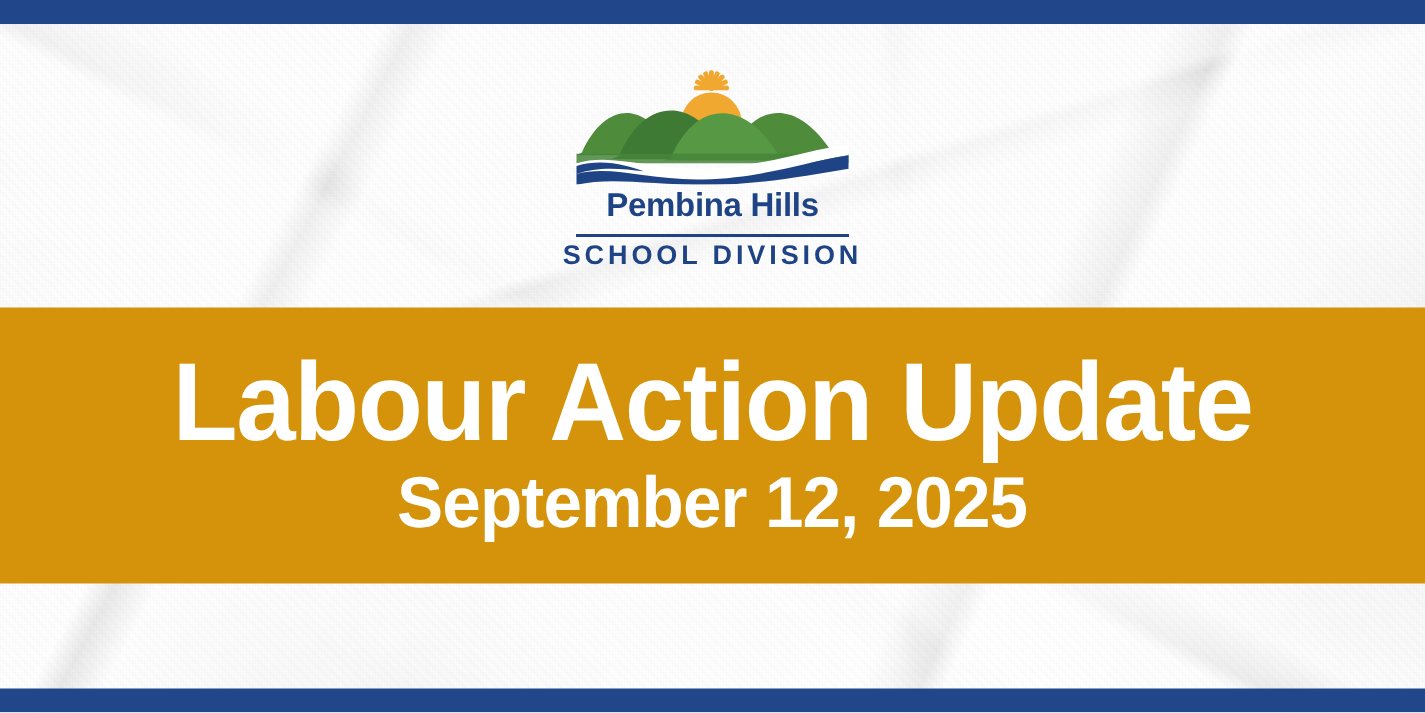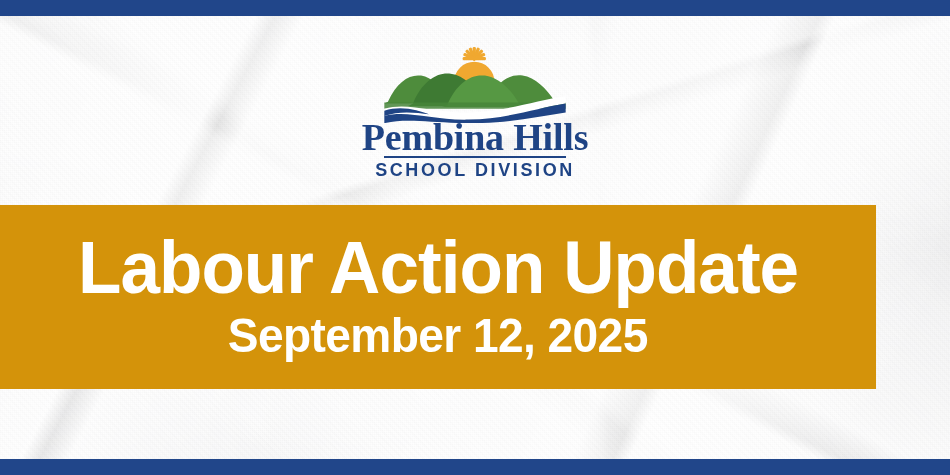--- a/index.html
+++ b/index.html
@@ -64,23 +64,23 @@
     top:46px;
     height:132px;
     display:flex;
     flex-direction:column;
     align-items:center;
     justify-content:flex-start;
   }
   .logo-mark { width:206px; height:86px; display:block; }
   .logo-wordmark {
     margin-top:-4px;
-    font-family:Liberation Serif, serif;
+    font-family:Liberation Sans, sans-serif;
     font-weight:bold;
-    font-size:38px;
+    font-size:22px;
     line-height:36px;
     color:#1f4485;
     letter-spacing:-.2px;
     white-space:nowrap;
   }
   .logo-rule {
     width:182px; height:2px;
     background:#1f4485;
     margin-top:1px;
   }
@@ -91,21 +91,21 @@
     font-size:18px;
     line-height:16px;
     color:#1f4485;
     letter-spacing:2.6px;
     white-space:nowrap;
   }
 
   
   .band {
     position:absolute;
-    left:0; width:876px;
+    left:0; width:950px;
     top:205px; height:184px;
     background:#d4930a;
     display:flex;
     flex-direction:column;
     align-items:center;
     justify-content:center;
   }
   .headline {
     color:#ffffff;
     font-family:"Liberation Sans", sans-serif;

